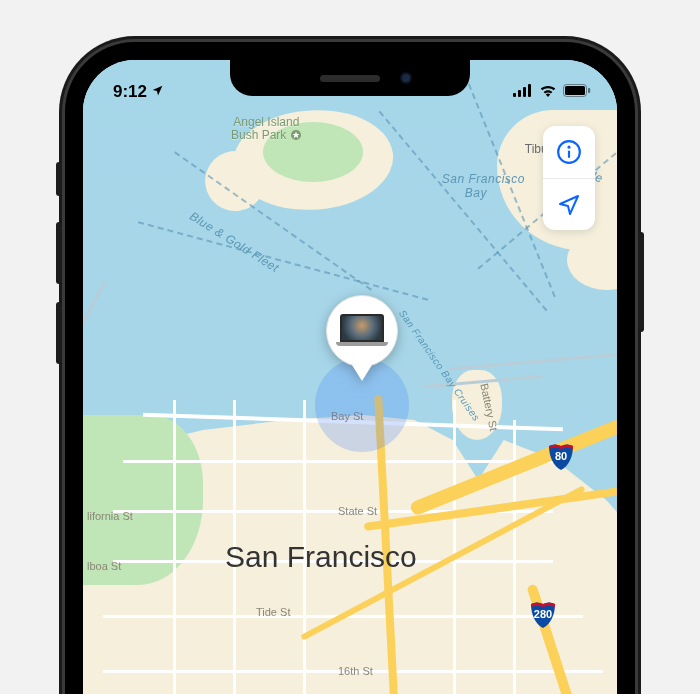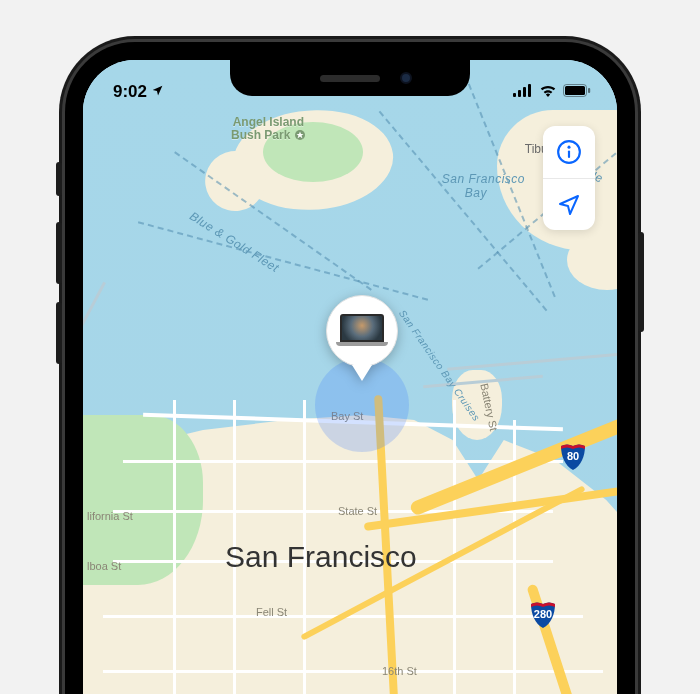--- a/index.html
+++ b/index.html
@@ -149,21 +149,21 @@
 
   
   .route { position:absolute; border-top:2px dashed rgba(80,140,175,0.55); }
   .r1{ top:120px; left:300px; width:250px; transform:rotate(68deg);}
   .r2{ top:150px; left:250px; width:260px; transform:rotate(50deg);}
   .r3{ top:200px; left:50px; width:300px; transform:rotate(15deg);}
   .r4{ top:160px; left:70px; width:240px; transform:rotate(35deg);}
   .r5{ top:150px; right:-20px; width:180px; transform:rotate(-40deg);}
 
   
-  .map-label { position:absolute; color:#7a9a72; font-size:12px; line-height:1.1; text-align:center; white-space:nowrap; font-weight:700; text-shadow:0 1px 0 rgba(255,255,255,0.4);}
+  .map-label { position:absolute; color:#7a9a72; font-size:12px; line-height:1.1; text-align:center; white-space:nowrap; font-weight:400; text-shadow:0 1px 0 rgba(255,255,255,0.4);}
   .road-label2 { position:absolute; color:#8a8676; font-size:11px; }
   .water-label { position:absolute; color:#5c97b5; font-style:italic; font-size:12px; letter-spacing:0.5px;}
   .city-label { position:absolute; color:#333; font-size:30px; font-weight:400; }
   .city-label-sub { position:absolute; color:#6b6b6b; font-size:12px; }
 
   
   .shield-interstate {
     position:absolute; width:28px; height:28px;
     display:flex; align-items:center; justify-content:center;
     font-size:11px; font-weight:700; color:#fff;
@@ -238,21 +238,21 @@
 
   <div class="screen">
 
     <div class="notch">
       <div class="speaker"></div>
       <div class="camera"></div>
     </div>
 
     <div class="status-bar">
       <div class="status-left">
-        <span>9:02</span>
+        <span>9:12</span>
         <span>
           <svg width="13" height="13" viewBox="0 0 24 24">
               <path fill="#000" d="M3 11l18-8-8 18-2-8-8-2z"></path>
             </svg>
         </span>
       </div>
       <div class="status-right">
         <span>
           <svg width="20" height="13" viewBox="0 0 20 13">
             <rect x="0" y="9" width="3" height="4" rx="1" fill="#000"></rect>
@@ -328,26 +328,26 @@
         <span>San Francisco</span><br>&nbsp;&nbsp;&nbsp;&nbsp;&nbsp;&nbsp;<span>Bay</span>
       </div>
       <div class="water-label" style="top:300px; left:290px; transform:rotate(55deg); font-size:10px;">San Francisco Bay Cruises</div>
       <div class="water-label" style="top:108px; right:14px; transform:rotate(18deg);">Tide</div>
 
       <div class="road-label2" style="top:350px; left:248px;">Bay St</div>
       <div class="road-label2" style="top:341px; left:382px; transform:rotate(78deg);">Battery St</div>
       <div class="road-label2" style="top:450px; left:4px;">lifornia St</div>
       <div class="road-label2" style="top:445px; left:255px;">State St</div>
       <div class="road-label2" style="top:500px; left:4px;">lboa St</div>
-      <div class="road-label2" style="top:546px; left:173px;">Fell St</div>
-      <div class="road-label2" style="top:605px; left:255px;margin-left:44px;">16th St</div>
+      <div class="road-label2" style="top:546px; left:173px;">Tide St</div>
+      <div class="road-label2" style="top:605px; left:255px;">16th St</div>
 
       <div class="city-label" style="top:480px; left:142px;">San Francisco</div>
 
-      <div class="shield-interstate" style="top:382px; right:30px;">
+      <div class="shield-interstate" style="top:382px; right:42px;">
         <svg viewBox="0 0 28 28">
             <path d="M2 4c4-2 8-2 12 0 4-2 8-2 12 0 0 10-4 20-12 24C6 24 2 14 2 4z" fill="#0b4aa2"></path>
             <path d="M2 4c4-2 8-2 12 0 4-2 8-2 12 0l0 3c-4-2-8-2-12 0-4-2-8-2-12 0z" fill="#c8102e"></path>
           </svg>
         <span>80</span>
       </div>
       <div class="shield-interstate" style="top:540px; right:60px;">
         <svg viewBox="0 0 28 28">
             <path d="M2 4c4-2 8-2 12 0 4-2 8-2 12 0 0 10-4 20-12 24C6 24 2 14 2 4z" fill="#0b4aa2"></path>
             <path d="M2 4c4-2 8-2 12 0 4-2 8-2 12 0l0 3c-4-2-8-2-12 0-4-2-8-2-12 0z" fill="#c8102e"></path>

